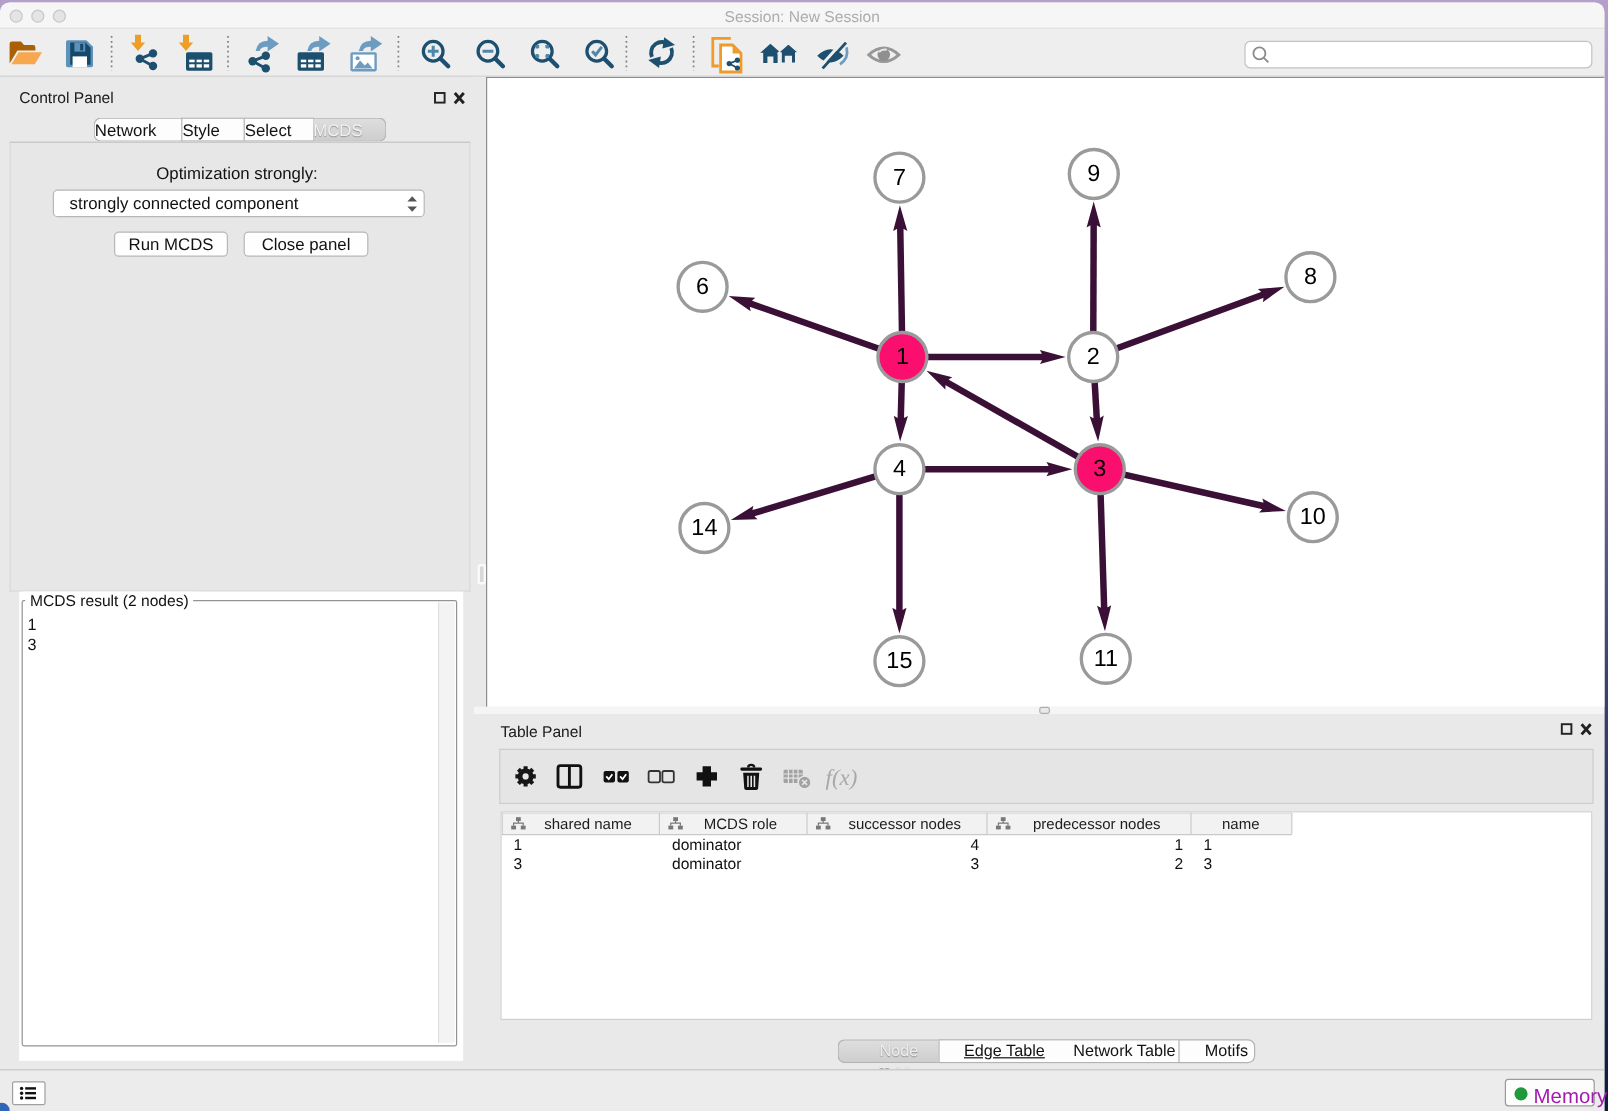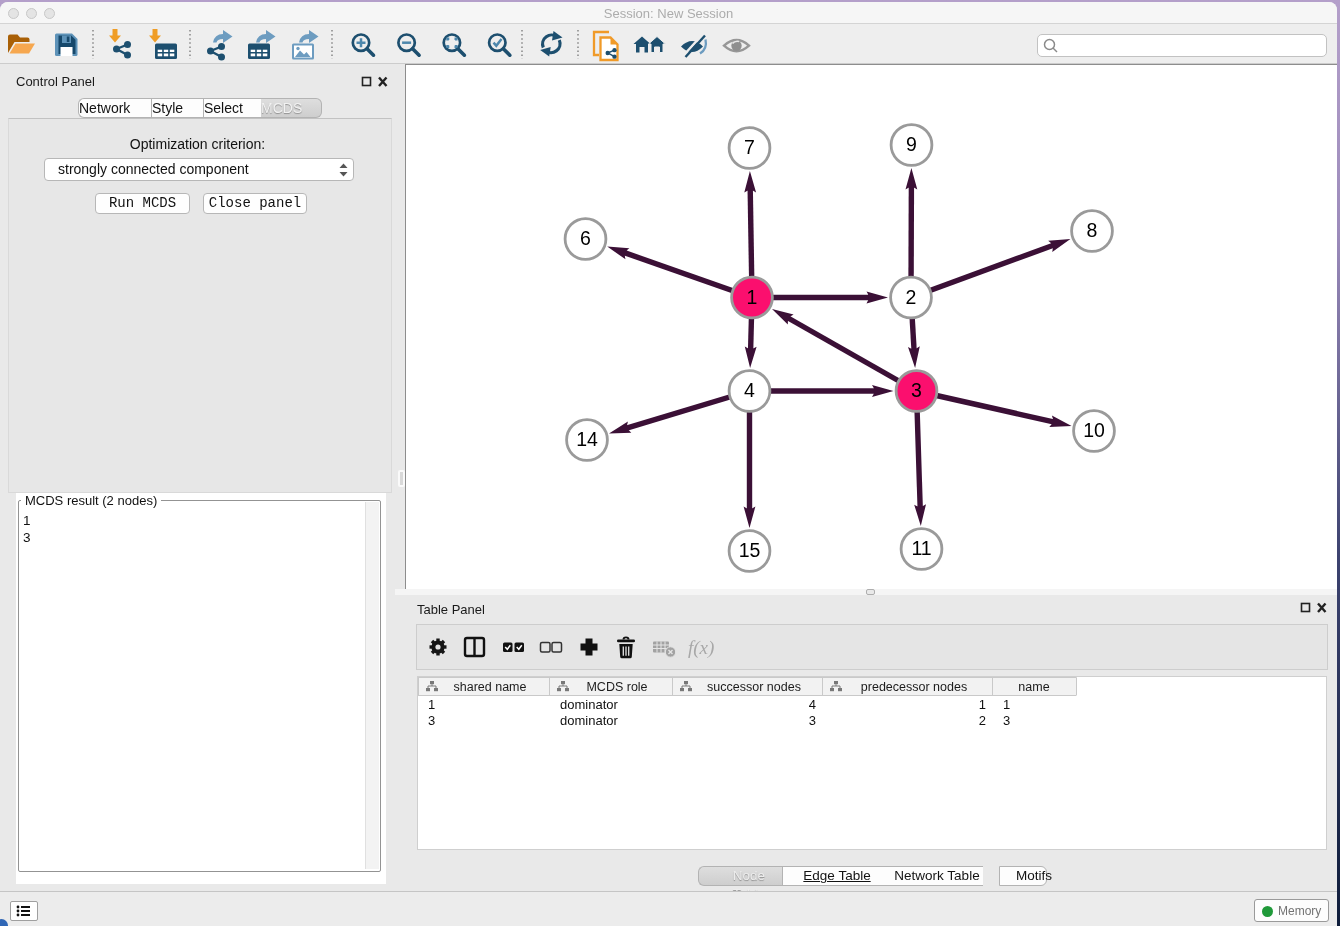--- a/index.html
+++ b/index.html
@@ -13,42 +13,42 @@
 #title-text { width:100%; top:4px; text-align:center; font-size:13px; color:#acacac; }
 #toolbar { left:0; top:22px; width:1337px; height:40px; background:#eeeeee; border-bottom:1px solid #cccccc; }
 #search { left:1037px; top:10px; width:290px; height:23px; background:#fff; border:1px solid #c2c2c2; border-radius:5px; }
 #cp { left:0; top:62px; width:395px; height:827px; background:#e9e9e9; font-size:13px; }
 #cp-title { left:16px; top:10px; color:#1a1a1a; }
 #tabs { left:78px; top:34px; width:245px; height:20px; }
 .tab { position:absolute; top:0; height:20px; background:#fdfdfd; border:1px solid #b3b3b3; font-size:14px; color:#131313; text-align:left; line-height:19px; }
 #cp-body { left:8px; top:54px; width:384px; height:375px; background:#e7e7e7; border:1px solid #d9d9d9; border-top:1px solid #c2c2c2; }
 #opt-label { left:0; top:72px; width:395px; text-align:center; font-size:14px; color:#111; }
 #combo { left:44px; top:94px; width:310px; height:23px; background:#fff; border:1px solid #b7b7b7; border-radius:4px; font-size:14px; color:#111; line-height:21px; padding-left:13px; }
-.pbtn { position:absolute; height:21px; background:#fefefe; border:1px solid #b7b7b7; border-radius:4px; font-size:14px; color:#111; text-align:center; line-height:19px;font-family:Liberation Mono, monospace; }
+.pbtn { position:absolute; height:21px; background:#fefefe; border:1px solid #b7b7b7; border-radius:4px; font-size:14px; color:#111; text-align:center; line-height:19px; }
 #results { left:16px; top:429px; width:370px; height:391px; background:#ffffff; }
 #fieldset { left:18px; top:436px; width:363px; height:372px; border:1px solid #939393; border-radius:2px; }
 #legend { left:21px; top:429px; background:#ffffff; padding:0 4px; font-size:13px; color:#111; }
 #scrollstrip { left:365px; top:438px; width:14px; height:367px; background:#f3f3f3; border-left:1px solid #e0e0e0; }
 #vsplit { left:395px; top:62px; width:10px; height:533px; background:#e9e9e9; }
 #vgrip { z-index:5; left:398px; top:468px; width:7px; height:17px; background:#d9d9d9; border:2px solid #fafafa; border-radius:2px; }
 #mdi { left:395px; top:62px; width:942px; height:525px; background:#e9e9e9; overflow:hidden; }
 #netwin { left:10px; top:0px; width:934px; height:530px; background:#ffffff; border:1px solid #8d8d8d; border-right:none; border-bottom:none; }
 #nettitle { left:0; top:0; width:933px; height:21px; background:linear-gradient(#ececec,#d1d1d1); border-bottom:1px solid #a2a2a2; }
 #nettitle-text { width:100%; top:3px; text-align:center; font-size:13px; font-weight:bold; color:#2d2d2d; }
 #hgrip { width:9px; height:6px; background:#e9e9e9; border:1px solid #aeaeae; border-radius:2px; }
 #tp { left:395px; top:593px; width:942px; height:296px; background:#e9e9e9; }
 #tp-title { left:22px; top:7px; font-size:13px; color:#1a1a1a; }
 #tp-toolbar { left:21px; top:29px; width:912px; height:46px; background:#e5e5e5; border:1px solid #cdcdcd; }
 #tbl { left:22px; top:81px; width:910px; height:174px; background:#ffffff; border:1px solid #cfcfcf; font-size:13px; color:#111;padding-left:16px; }
 #btabs { left:303px; top:271px; width:352px; height:20px; }
 .btab { position:absolute; top:0; height:20px; background:#fdfdfd; border:1px solid #b3b3b3; font-size:13.5px; color:#131313; text-align:center; line-height:18px;padding-left:16px; }
 #status { left:0; top:889px; width:1337px; height:35px; background:#ececec; border-top:1px solid #c5c5c5; }
 #listbtn { left:10px; top:9px; width:28px; height:20px; background:#fff; border:1px solid #9f9f9f; border-radius:2px; }
 #membtn { left:1254px; top:7px; width:75px; height:23px; background:#fdfdfd; border:1px solid #9a9a9a; border-radius:3px; }
-#memtext { left:23px; top:4px; font-size:12px; color:#737373; }
+#memtext { left:23px; top:4px; font-size:17px; color:#a21caf; }
 #memdot { left:7px; top:6px; width:11px; height:11px; border-radius:50%; background:#1f9939; }
 #bluedot { left:-5px; top:919px; width:13px; height:13px; border-radius:50%; background:#2f66b5; }
 </style>
 </head>
 <body>
 <div id="desk" class="abs"></div>
 <div id="win" class="abs">
   <div id="titlebar" class="abs">
     <div class="tl abs" style="left:8px;"></div>
     <div class="tl abs" style="left:26px;"></div>
@@ -174,21 +174,21 @@
       <rect x="4.5" y="2.5" width="8" height="8" fill="none" stroke="#222" stroke-width="1.6"></rect>
       <path d="M21,2.5 L28.5,11 M28.5,2.5 L21,11" stroke="#222" stroke-width="2.4"></path>
     </svg>
     <div id="tabs" class="abs">
       <div class="tab" style="left:0; width:74px; border-radius:6px 0 0 6px; border-right:none;">Network</div>
       <div class="tab" style="left:73px; width:53px; border-right:none;">Style</div>
       <div class="tab" style="left:125px; width:59px;">Select</div>
       <div class="tab" style="left:183px; width:61px; border-left:none; border-radius:0 6px 6px 0; background:linear-gradient(#dedede,#cecece); color:#f2f2f2; text-shadow:0 1px 1px #8f8f8f;">MCDS</div>
     </div>
     <div id="cp-body" class="abs"></div>
-    <div id="opt-label" class="abs">Optimization criterion:</div>
+    <div id="opt-label" class="abs">Optimization strongly:</div>
     <div id="combo" class="abs">strongly connected component
       <svg class="abs" style="right:4px; top:3px;" width="11" height="16" viewBox="0 0 11 16">
         <path d="M1.5,6 L5.5,1.5 L9.5,6 Z" fill="#555"></path>
         <path d="M1.5,10 L5.5,14.5 L9.5,10 Z" fill="#555"></path>
       </svg>
     </div>
     <div class="pbtn" style="left:95px; top:129px; width:95px;">Run MCDS</div>
     <div class="pbtn" style="left:203px; top:129px; width:104px;">Close panel</div>
     <div id="results" class="abs"></div>
     <div id="fieldset" class="abs"></div>
@@ -355,21 +355,21 @@
           <text x="398" y="47.5" text-anchor="end">3</text>
           <text x="568" y="47.5" text-anchor="end">2</text>
           <text x="585" y="47.5">3</text>
         </g>
       </svg>
     </div>
     <div id="btabs" class="abs">
       <div class="btab" style="left:0; width:85px; border-radius:6px 0 0 6px; background:linear-gradient(#dedede,#cecece); color:#ededed; text-shadow:0 1px 1px #8f8f8f; border-right:none;">Node Table</div>
       <div class="btab" style="left:84px; width:94px;text-decoration:underline;">Edge Table</div>
       <div class="btab" style="left:177px; width:108px; border-left:none; border-right:none;">Network Table</div>
-      <div class="btab" style="left:301px; width:48px; border-radius:0 6px 6px 0;">Motifs</div>
+      <div class="btab" style="left:284px; width:64px; border-radius:0 6px 6px 0;">Motifs</div>
     </div>
   </div>
   <div id="status" class="abs">
     <div id="listbtn" class="abs">
       <svg width="26" height="18" viewBox="0 0 26 18">
         <circle cx="7" cy="5" r="1.4" fill="#111"></circle>
           <circle cx="7" cy="9" r="1.4" fill="#111"></circle>
           <circle cx="7" cy="13" r="1.4" fill="#111"></circle>
         <rect x="10" y="4" width="9" height="2" fill="#111"></rect>
           <rect x="10" y="8" width="9" height="2" fill="#111"></rect>

